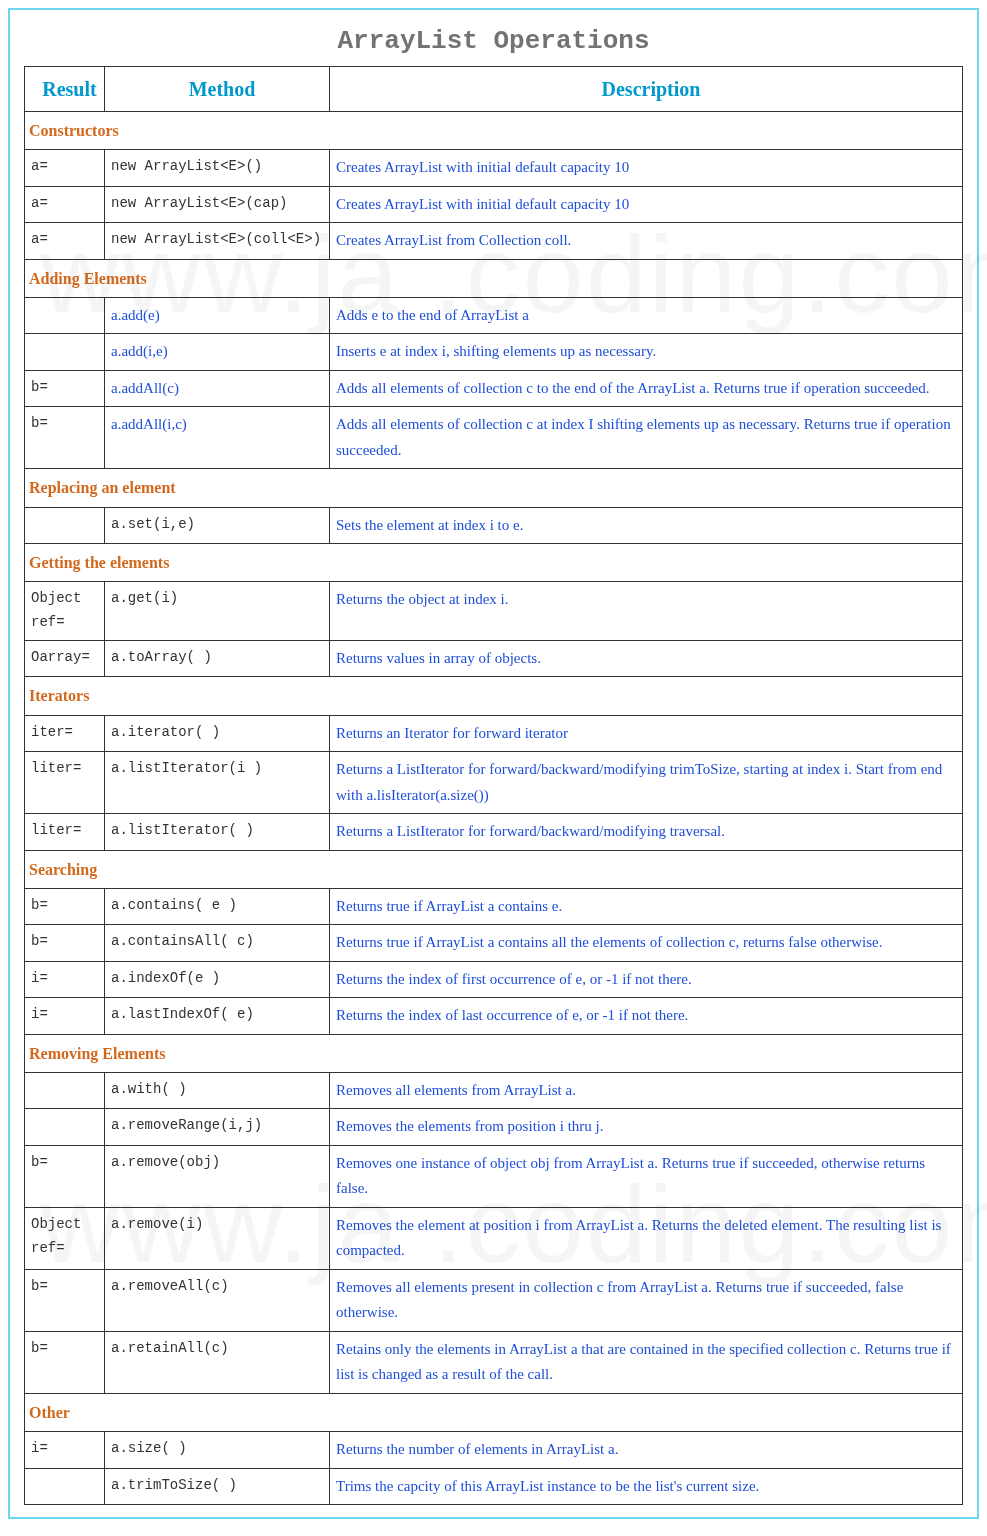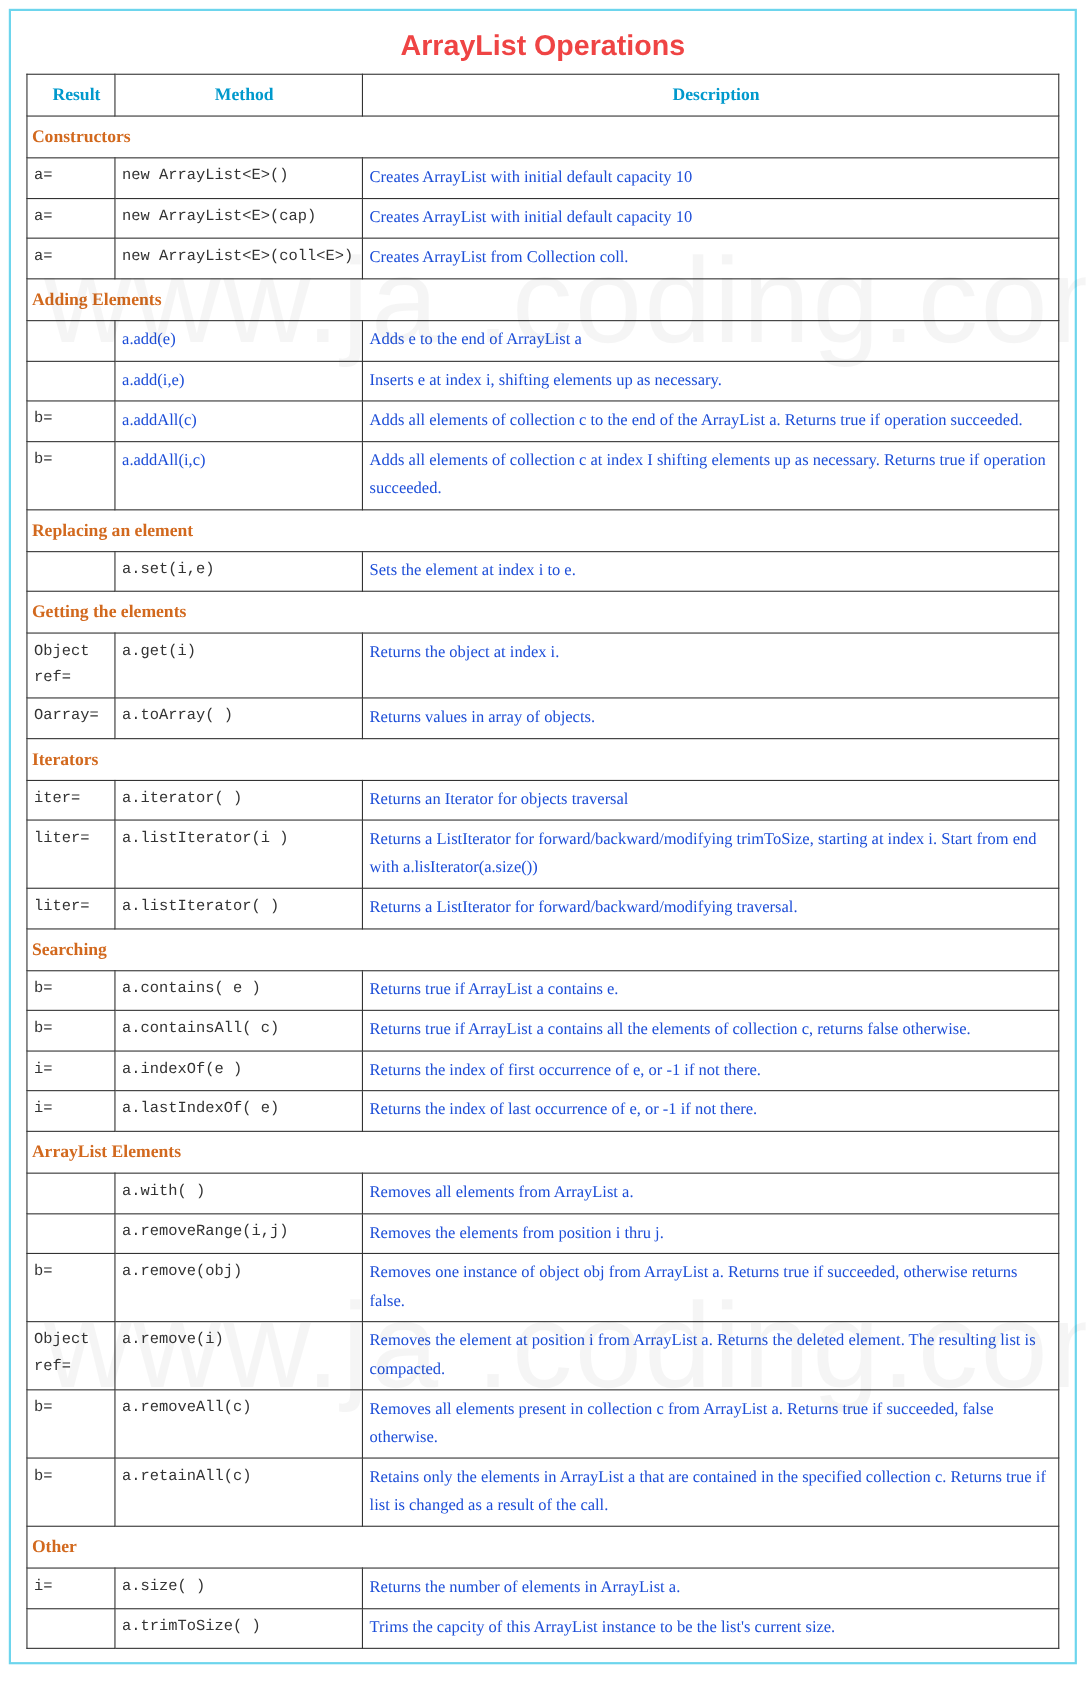--- a/index.html
+++ b/index.html
@@ -26,43 +26,43 @@
     font-family: Arial, sans-serif;
     pointer-events: none;
     user-select: none;
     white-space: nowrap;
     letter-spacing: 2px;
   }
   .wm1 { top: 200px; left: 30px; }
   .wm2 { top: 1150px; left: 30px; }
   h1.title {
     text-align: center;
-    color: #ef4444;
-    font-family: Liberation Sans, sans-serif;
+    color: #737373;
+    font-family: Liberation Mono, monospace;
     font-weight: bold;
     font-size: 26px;
     margin: 4px 0 10px 0;
   }
   table {
     width: 100%;
     border-collapse: collapse;
     table-layout: fixed;
   }
   th, td {
     border: 1px solid #333;
     padding: 5px 6px;
     text-align: left;
     vertical-align: top;
     line-height: 1.7;
   }
   th {
     color: #0099cc;
     font-family: Georgia, serif;
     font-weight: bold;
-    font-size: 16px;
+    font-size: 20px;
     text-align: center;
     background: #fff;
     padding-left: 16px;
   }
   col.c-result { width: 80px; }
   col.c-method { width: 225px; }
   col.c-desc { }
   .section-header td {
     color: #d2691e;
     font-family: Georgia, serif;
@@ -164,21 +164,21 @@
           <td class="mono">Oarray=</td>
           <td class="mono">a.toArray(  )</td>
           <td class="desc">Returns values in array of objects.</td>
         </tr>
         <tr class="section-header">
           <td colspan="3">Iterators</td>
         </tr>
         <tr>
           <td class="mono">iter=</td>
           <td class="mono">a.iterator( )</td>
-          <td class="desc">Returns an Iterator for objects traversal</td>
+          <td class="desc">Returns an Iterator for forward iterator</td>
         </tr>
         <tr>
           <td class="mono">liter=</td>
           <td class="mono">a.listIterator(i )</td>
           <td class="desc">Returns a ListIterator for forward/backward/modifying trimToSize, starting at index i. Start from end with a.lisIterator(a.size())</td>
         </tr>
         <tr>
           <td class="mono">liter=</td>
           <td class="mono">a.listIterator( )</td>
           <td class="desc">Returns a ListIterator for forward/backward/modifying traversal.</td>
@@ -200,21 +200,21 @@
           <td class="mono">i=</td>
           <td class="mono">a.indexOf(e )</td>
           <td class="desc">Returns the index of first occurrence of e, or -1 if not there.</td>
         </tr>
         <tr>
           <td class="mono">i=</td>
           <td class="mono">a.lastIndexOf( e)</td>
           <td class="desc">Returns the index of last occurrence of e, or -1 if not there.</td>
         </tr>
         <tr class="section-header">
-          <td colspan="3">ArrayList Elements</td>
+          <td colspan="3">Removing Elements</td>
         </tr>
         <tr>
           <td class="mono"></td>
           <td class="mono">a.with( )</td>
           <td class="desc">Removes all elements from ArrayList a.</td>
         </tr>
         <tr>
           <td class="mono"></td>
           <td class="mono">a.removeRange(i,j)</td>
           <td class="desc">Removes the elements from position i thru j.</td>

